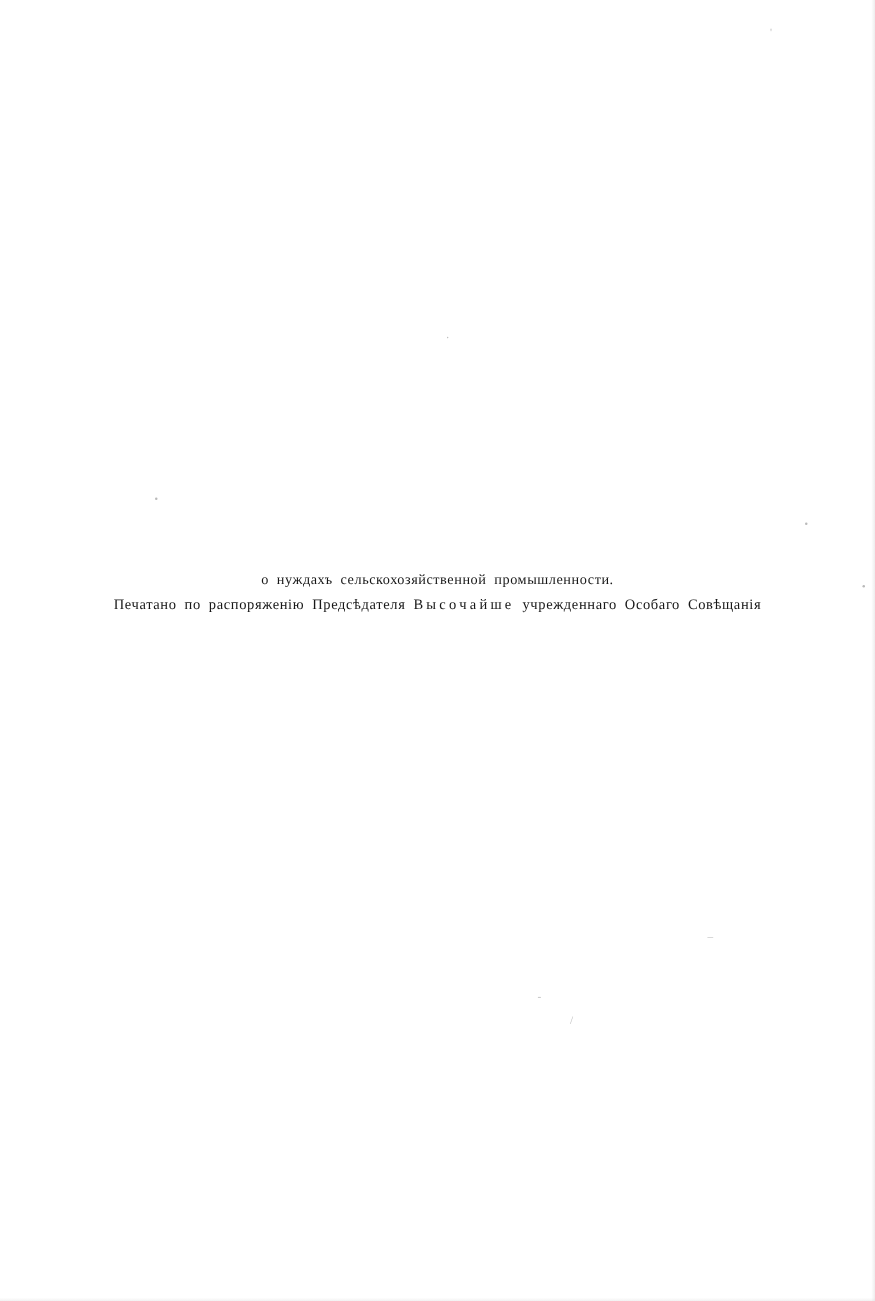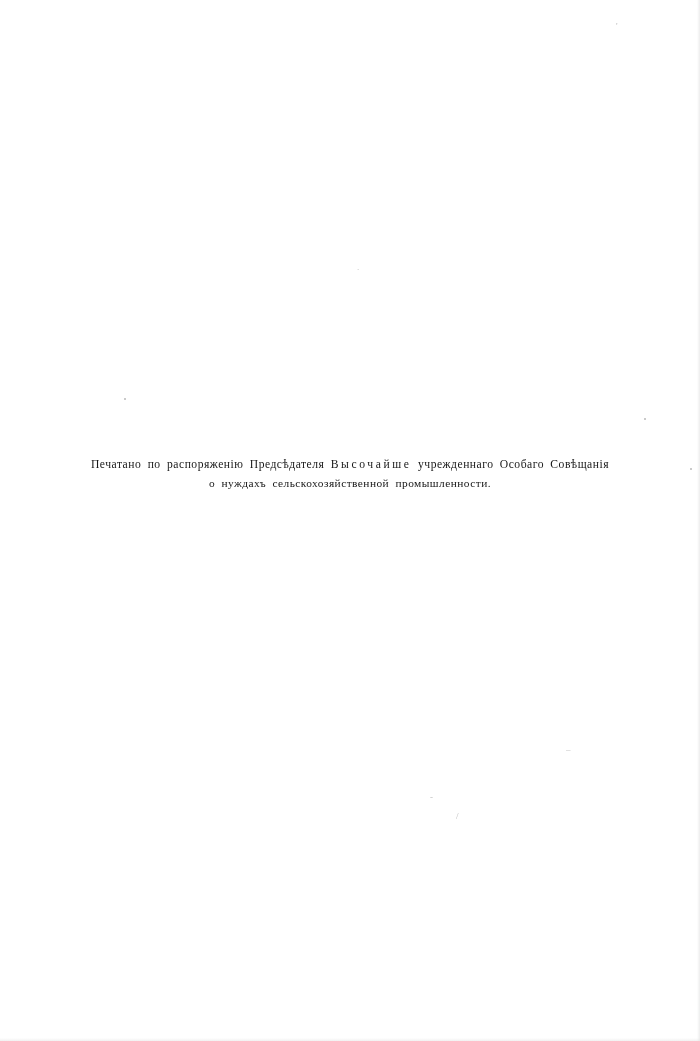--- a/index.html
+++ b/index.html
@@ -88,22 +88,22 @@
 
   <div class="mark-tick" style="left:616px; top:22px;">'</div>
 
   <div class="mark-tick" style="left:357px; top:263px;">.</div>
 
   <div class="speck" style="left:124px; top:398px; width:2px; height:2px;"></div>
   <div class="speck" style="left:644px; top:418px; width:2px; height:2px;"></div>
   <div class="speck" style="left:690px; top:468px; width:2px; height:2px;"></div>
 
   <div class="imprint">
+    <div class="imprint-line line2">о нуждахъ сельскохозяйственной промышленности.</div>
     <div class="imprint-line line1"><span>Печатано по распоряженію Предсѣдателя</span> <span class="spaced">Высочайше</span> <span>учрежденнаго Особаго Совѣщанія</span></div>
-    <div class="imprint-line line2">о нуждахъ сельскохозяйственной промышленности.</div>
   </div>
 
   <div class="mark-tick" style="left:566px; top:745px;">–</div>
   <div class="mark-tick" style="left:430px; top:793px;">-</div>
   <div class="mark-tick" style="left:456px; top:812px;">/</div>
 
   <div class="edge-shadow-right"></div>
   <div class="edge-shadow-bottom"></div>
 </div>
 

